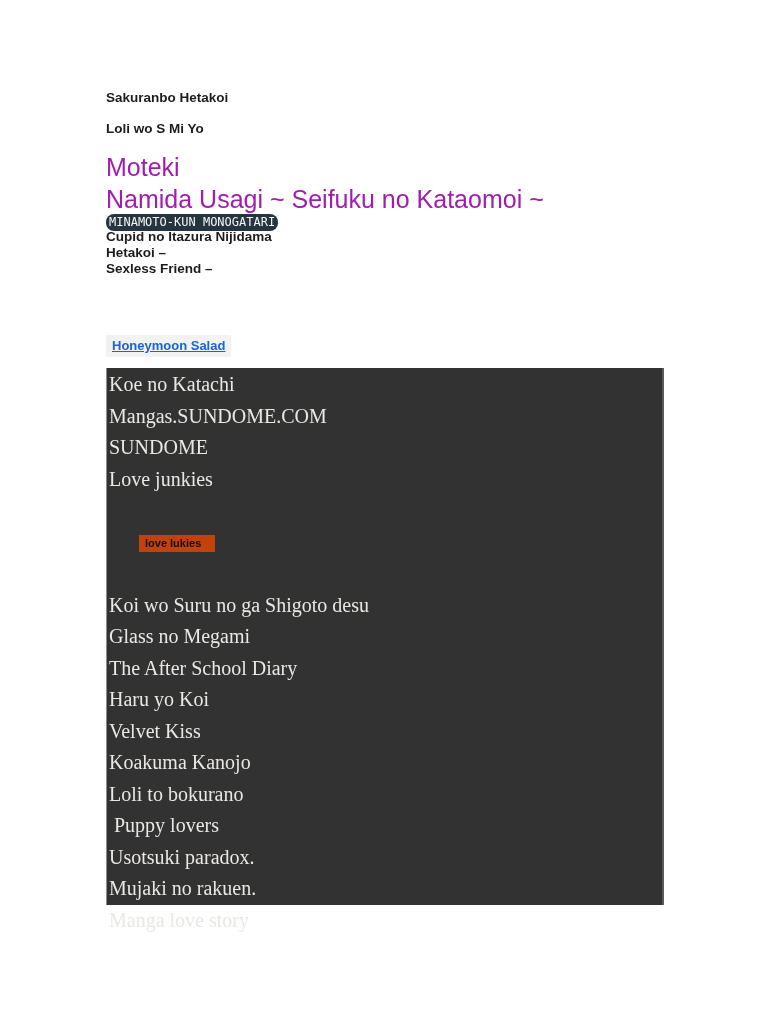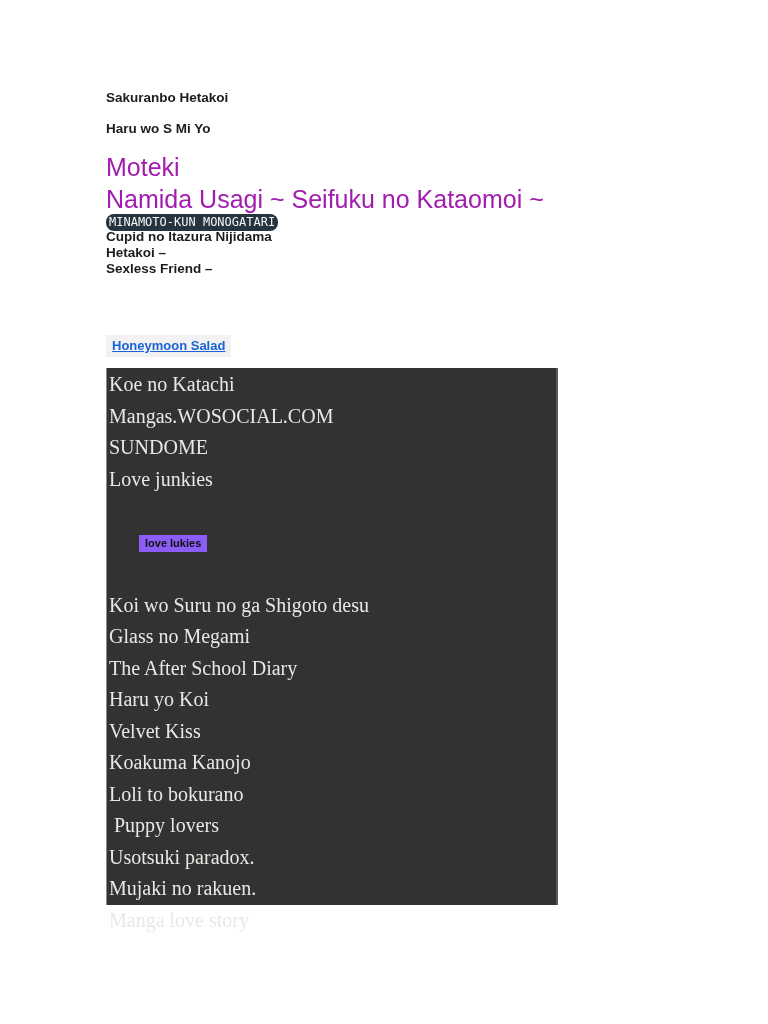--- a/index.html
+++ b/index.html
@@ -44,48 +44,48 @@
     padding: 3px 6px 4px 6px;
     font: 700 13px/15px "Liberation Sans", sans-serif;
     color: #1c63d6;
     text-decoration: underline;
     cursor: pointer;
   }
   
   .panel {
     margin-top: 11px;
     box-sizing: border-box;
-    width: 452px; height: 537px;
+    width: 558px; height: 537px;
     background: #323232;
     border-left: 1px solid #8c8c8c;
     border-right: 2px solid #5a5a5a;
     padding: 1px 0 0 2px;
   }
   .row {
     font: 400 20px/31.5px "Liberation Serif", serif;
     color: #eae8e4;
     white-space: pre-wrap;
   }
   .labelrow { line-height: 31.5px; }
   .wlabel {
     display: inline-block;
-    background: #8b5cf6;
+    background: #c2410c;
     color: #111111;
     font: 700 11px/12px "Liberation Sans", sans-serif;
-    padding: 2px 6px 3px 6px;
+    padding: 2px 14px 3px 6px;
     vertical-align: middle;
   }
 </style>
 </head>
 <body>
 
 <div class="page">
 
   <p class="sb">Sakuranbo Hetakoi</p>
-  <p class="sb mt15">Haru wo S Mi Yo</p>
+  <p class="sb mt15">Loli wo S Mi Yo</p>
 
   <div class="headings">
     <div>Moteki</div>
     <div>Namida Usagi ~ Seifuku no Kataomoi ~</div>
   </div>
 
   <div class="tagwrap">
     <span class="tag">MINAMOTO-KUN MONOGATARI</span>
   </div>
 
@@ -93,21 +93,21 @@
   <p class="sb mt16">Hetakoi –</p>
   <p class="sb mt16">Sexless Friend –</p>
 
   <div class="linkwrap">
     <a class="link" href="#">Honeymoon Salad</a>
   </div>
 
   <div class="panel">
     <div class="row">Koe no Katachi</div>
     <div class="row blank"></div>
-    <div class="row">Mangas.WOSOCIAL.COM</div>
+    <div class="row">Mangas.SUNDOME.COM</div>
     <div class="row">SUNDOME</div>
     <div class="row">Love junkies</div>
     <div class="row labelrow">
       <span class="wlabel">love lukies</span>
     </div>
     <div class="row">Koi wo Suru no ga Shigoto desu</div>
     <div class="row">Glass no Megami</div>
     <div class="row">The After School Diary</div>
     <div class="row">Haru yo Koi</div>
     <div class="row">Velvet Kiss</div>

